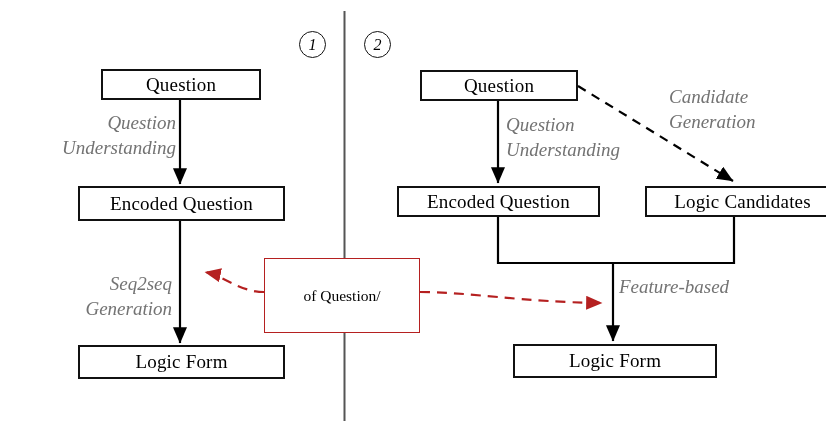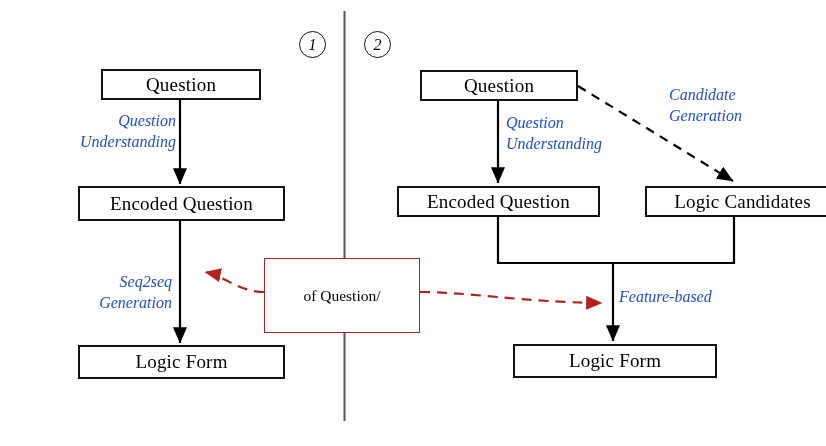--- a/index.html
+++ b/index.html
@@ -45,22 +45,22 @@
     line-height:1.42;
     color:#000000;
     text-align:center;
     z-index:4;
   }
   .prop-box span{display:block;}
   .edge-label{
     position:absolute;
     font-family:"Liberation Serif", serif;
     font-style:italic;
-    font-size:16px;
-    color:#1d4ed8;
+    font-size:19px;
+    color:#737373;
     line-height:1.32;
     white-space:nowrap;
     z-index:3;
   }
   .edge-label span{display:block;}
   .align-right{text-align:right;}
   .align-left{text-align:left;}
   .circ-num{
     position:absolute;
     width:25px;height:25px;
@@ -141,17 +141,17 @@
   <div class="edge-label align-left" style="left:506px; top:112px;">
     <span>Question</span>
     <span>Understanding</span>
   </div>
 
   <div class="edge-label align-left" style="left:669px; top:84px;">
     <span>Candidate</span>
     <span>Generation</span>
   </div>
 
-  <div class="edge-label align-left" style="left:619px; top:274px;margin-top:12px;">
+  <div class="edge-label align-left" style="left:619px; top:274px;">
     <span>Feature-based</span>
   </div>
 
 </div>
 
 </body></html>

